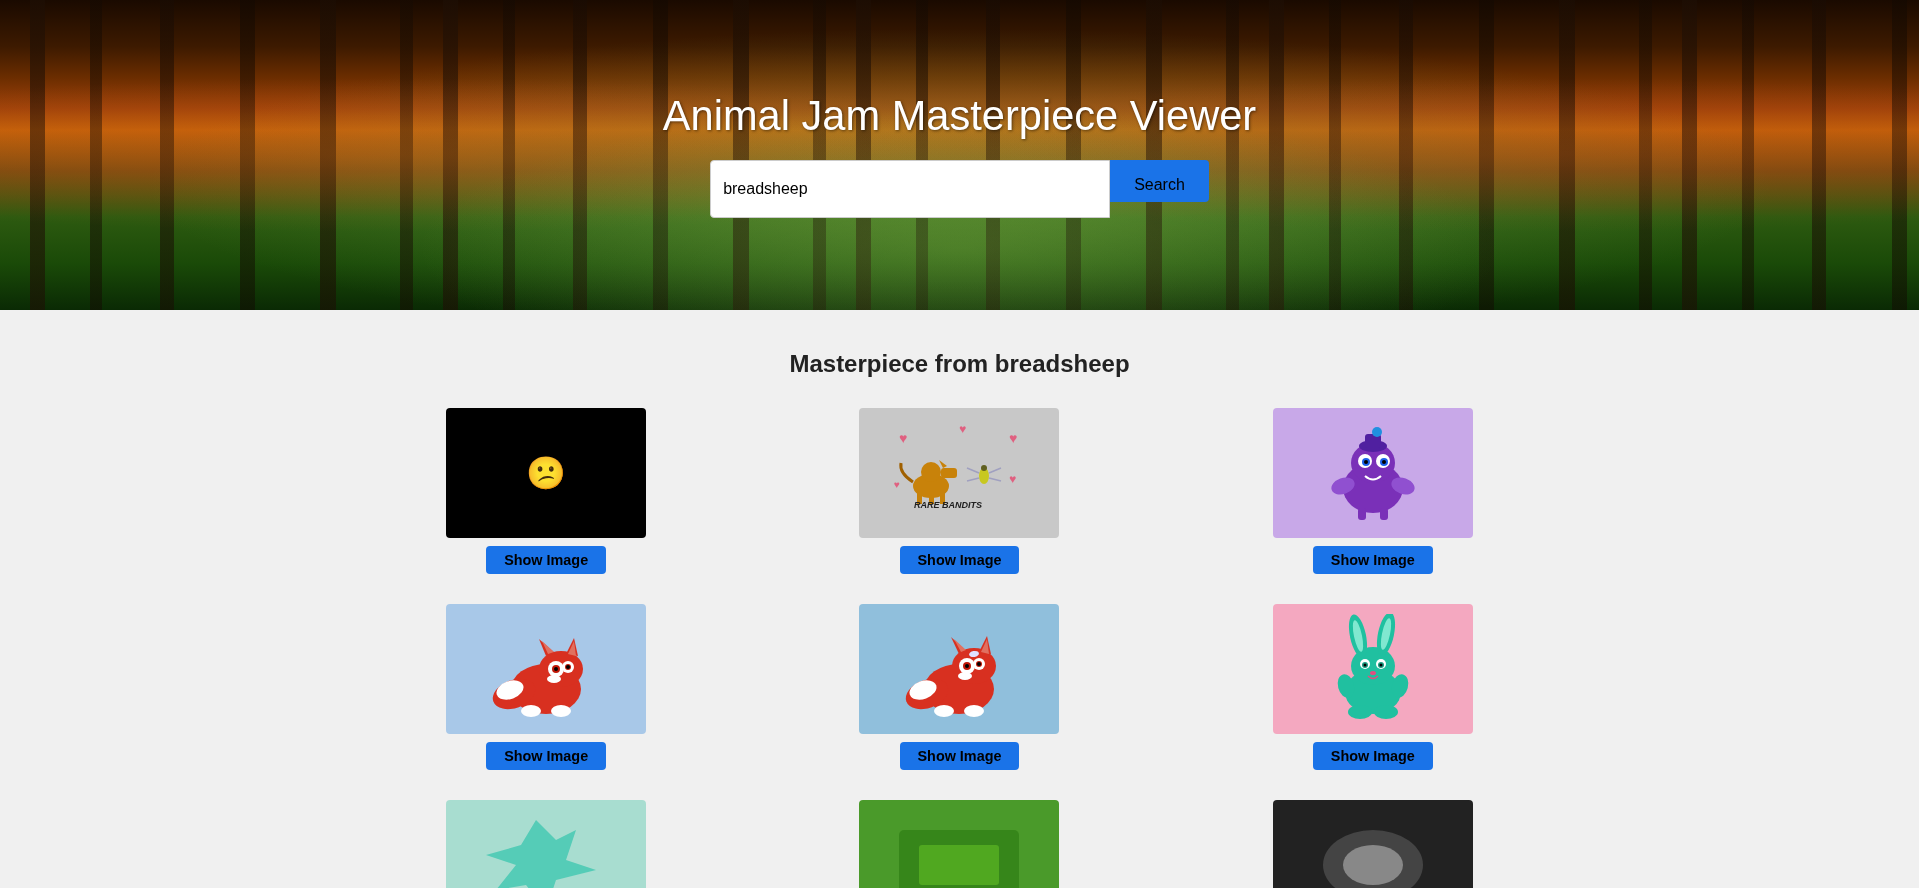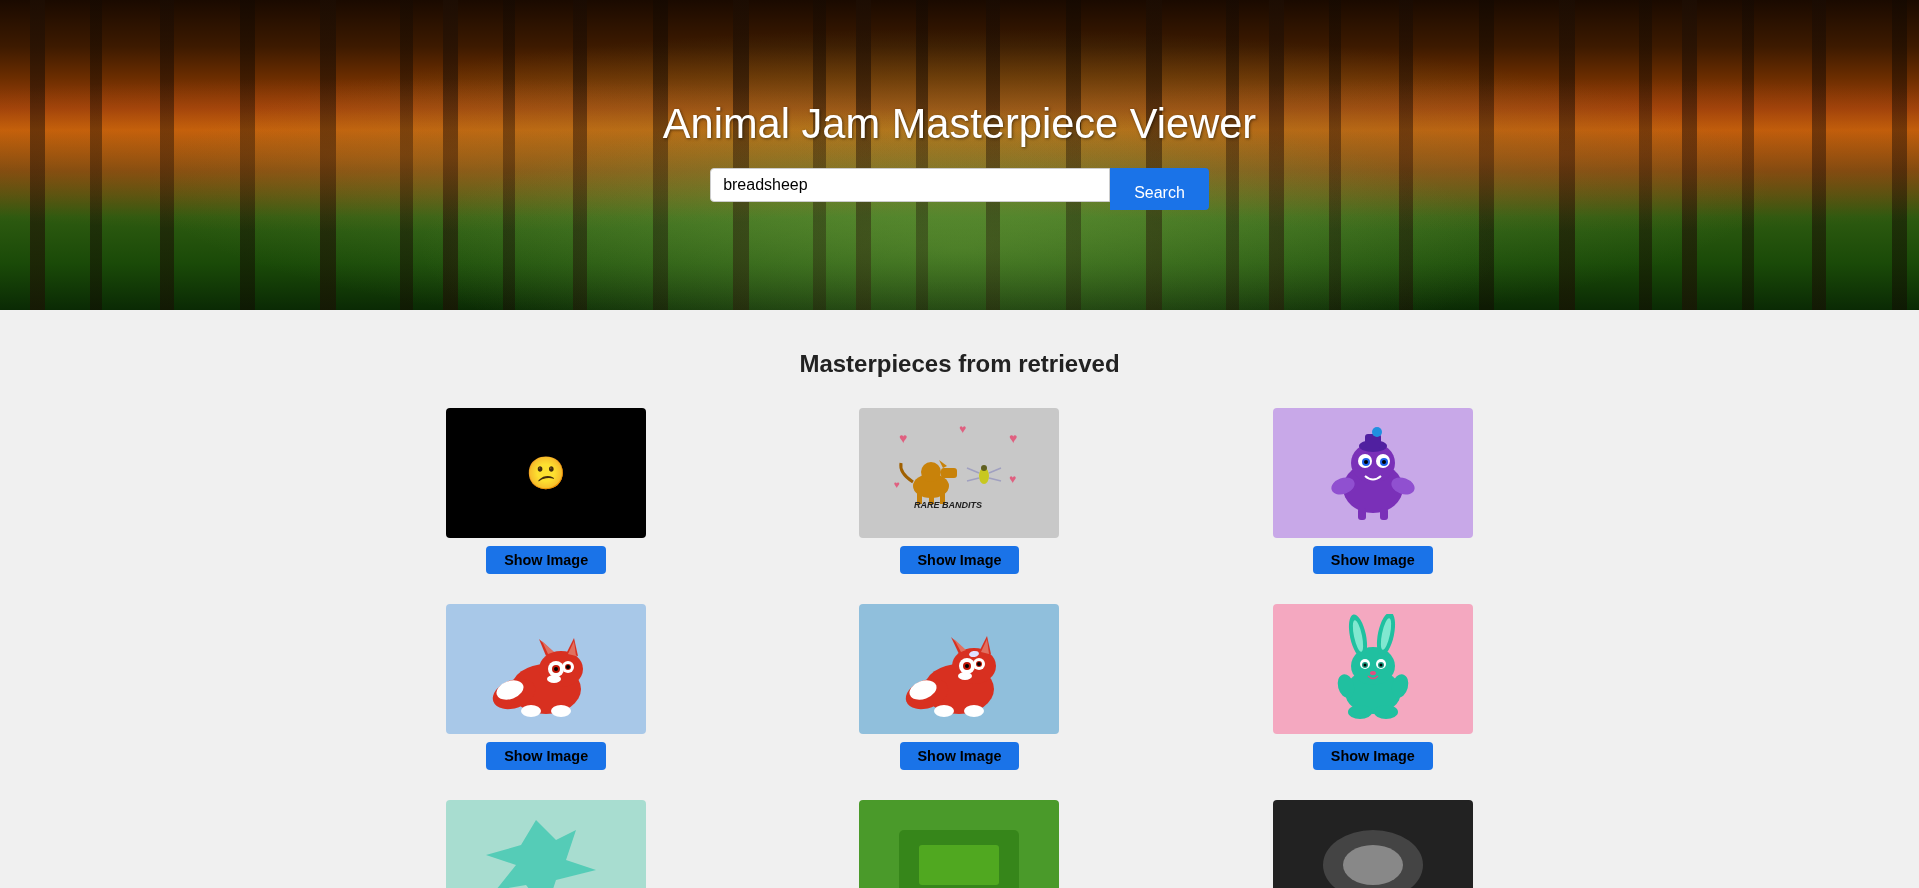--- a/index.html
+++ b/index.html
@@ -79,34 +79,34 @@
       gap: 8px;
     }
 
     .search-row {
       display: flex;
       gap: 0;
     }
 
     .search-input {
       width: 400px;
-      height: 34px;
+      height: 58px;
       padding: 0 12px;
       font-size: 1rem;
       border: 1px solid #ccc;
       border-radius: 4px 0 0 4px;
       outline: none;
       background: white;
     }
 
     .search-button {
       height: 42px;
       padding: 16px 24px;
       background: #1a73e8;
-      color: #ffffff;
+      color: #000000;
       font-size: 1rem;
       font-weight: 500;
       border: none;
       border-radius: 0 4px 4px 0;
       cursor: pointer;
     }
 
     .success-message {
       background: rgba(200, 240, 220, 0.85);
       color: #1a5c2a;
@@ -238,21 +238,21 @@
   <h1 class="hero-title">Animal Jam Masterpiece Viewer</h1>
   <div class="search-container">
     <div class="search-row">
       <input class="search-input" type="text" value="breadsheep" style="">
       <button class="search-button">Search</button>
     </div>
   </div>
 </div>
 
 <div class="main-content">
-  <h2 class="section-title">Masterpieces from retrieved</h2>
+  <h2 class="section-title">Masterpiece from breadsheep</h2>
 
   <div class="grid">
 
     <div class="card">
       <div class="card-image black-bg">
         <span class="broken-icon">😕</span>
       </div>
       <button class="show-image-btn">Show Image</button>
     </div>
 

